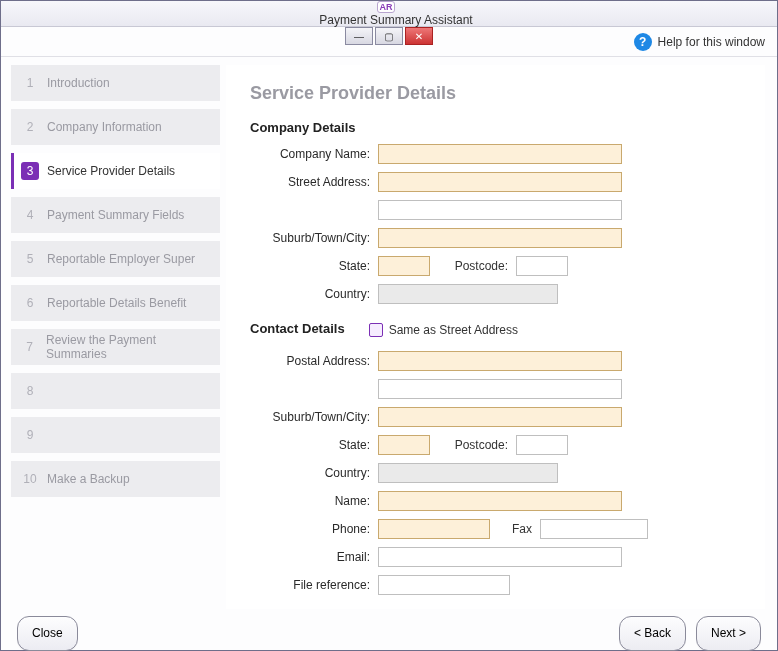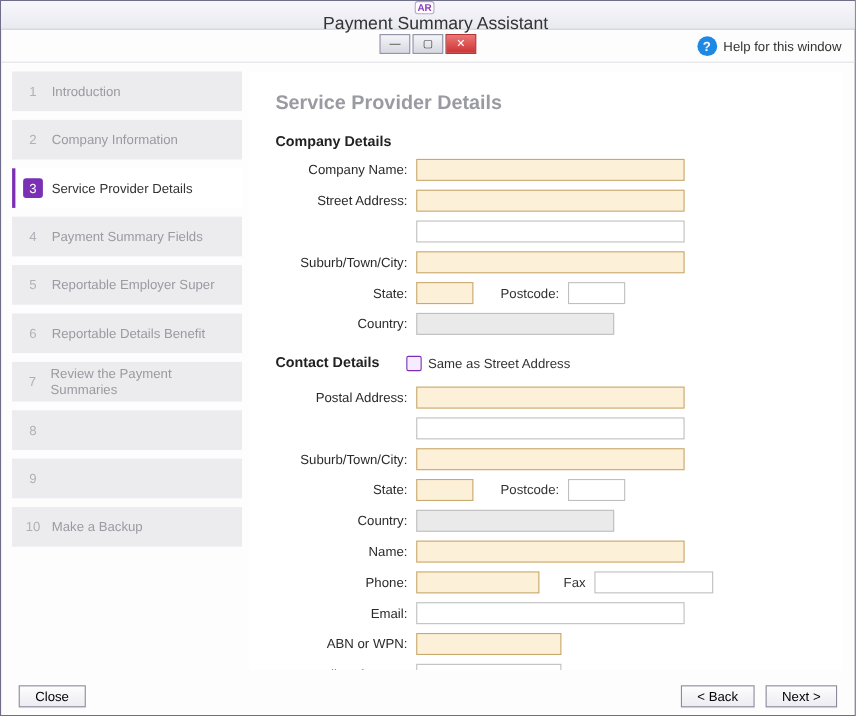--- a/index.html
+++ b/index.html
@@ -1,20 +1,20 @@
 <!DOCTYPE html>
 <html><head>
 <meta charset="utf-8">
 <style>
   * { box-sizing: border-box; }
   html, body { margin:0; padding:0; font-family: "Segoe UI", Tahoma, sans-serif; font-size:12px; color:#333; }
   .window { width:778px; height:651px; background:#fdfdfe; border:1px solid #6e6e8a; position:relative; }
   .titlebar { height:26px; background:linear-gradient(#f7f7fb,#e9e9f1); border-bottom:1px solid #c8c8d4; display:flex; align-items:center; padding:0 4px;flex-direction:column; }
   .titlebar .app-icon { width:18px; height:18px; background:#fff; border:1px solid #b8a5cf; border-radius:3px; display:flex; align-items:center; justify-content:center; font-size:9px; font-weight:bold; color:#8b3db8; margin-right:6px; }
-  .titlebar .title { flex:1; font-size:16px; color:#333;margin-left:14px; }
+  .titlebar .title { flex:1; font-size:12px; color:#333;margin-left:14px; }
   .winbtns { display:flex; gap:2px; }
   .winbtn { width:28px; height:18px; border:1px solid #8a8aa0; background:linear-gradient(#f4f4f8,#d8d8e2); display:flex; align-items:center; justify-content:center; font-size:10px; cursor:pointer; }
   .winbtn.close { background:linear-gradient(#e77,#c33); border-color:#a22; color:#fff; }
   .helpbar { height:30px; display:flex; justify-content:flex-end; align-items:center; padding-right:12px; border-bottom:1px solid #e0e0e6; }
   .help-icon { width:18px; height:18px; border-radius:50%; background:#1e88e5; color:#fff; display:flex; align-items:center; justify-content:center; font-weight:bold; font-size:12px; margin-right:6px; }
   .body { display:flex; height:560px; }
   .sidebar { width:225px; padding:8px 6px 8px 10px; }
   .step { height:36px; display:flex; align-items:center; padding:0 10px; background:#ececef; margin-bottom:8px; color:#9a9aa2; font-size:12px; cursor:pointer; }
   .step .num { width:18px; text-align:center; margin-right:8px; color:#b0b0b8; font-size:12px; }
   .step.active { background:#fff; border-left:3px solid #7b2fb5; color:#333; font-weight:500; padding-left:7px; }
@@ -29,21 +29,21 @@
   .field.white { border:1px solid #bfbfbf; background:#fff; }
   .field.gray { border:1px solid #bfbfbf; background:#eaeaea; }
   .w244 { width:244px; }
   .w52  { width:52px; }
   .w112 { width:112px; }
   .w132 { width:132px; }
   .chkwrap { display:flex; align-items:center; margin-left:8px; }
   .chk { width:14px; height:14px; border:1px solid #7b2fb5; border-radius:2px; margin-right:6px; background:#f6ecff; }
   .gap-label { width:60px; text-align:right; padding-right:8px; font-size:12px; }
   .footer { position:absolute; left:0; right:0; bottom:0; height:34px; display:flex; align-items:center; padding:0 16px; }
-  .btn { height:20px; padding:0 14px; border:1px solid #8a8a9a; background:linear-gradient(#fdfdfe,#ececf2); font-size:12px; cursor:pointer; border-radius:0; box-shadow:0 1px 0 rgba(0,0,0,0.05); }
+  .btn { height:35px; padding:0 14px; border:1px solid #8a8a9a; background:linear-gradient(#fdfdfe,#ececf2); font-size:12px; cursor:pointer; border-radius:12px; box-shadow:0 1px 0 rgba(0,0,0,0.05); }
   .footer .spacer { flex:1; }
   .footer .btn + .btn { margin-left:10px; }
   .contact-head { display:flex; align-items:center; margin:10px 0 6px 0; }
 </style>
 </head>
 <body>
 
 <div class="window">
 
   <div class="titlebar">
@@ -173,24 +173,20 @@
         <label class="lbl">Phone:</label>
         <input class="field w112" value="" style="">
         <label class="gap-label" style="width:50px">Fax</label>
         <input class="field white" style="width: 108px;" value="">
       </div>
       <div class="row">
         <label class="lbl">Email:</label>
         <input class="field white w244" value="" style="">
       </div>
       <div class="row">
-        <label class="lbl">ABN or WPN:</label>
-        <input class="field w132" value="" style="">
-      </div>
-      <div class="row">
         <label class="lbl">File reference:</label>
         <input class="field white w132" value="" style="">
       </div>
     </div>
   </div>
 
   <div class="footer">
     <button class="btn">Close</button>
     <div class="spacer"></div>
     <button class="btn">&lt; Back</button>

